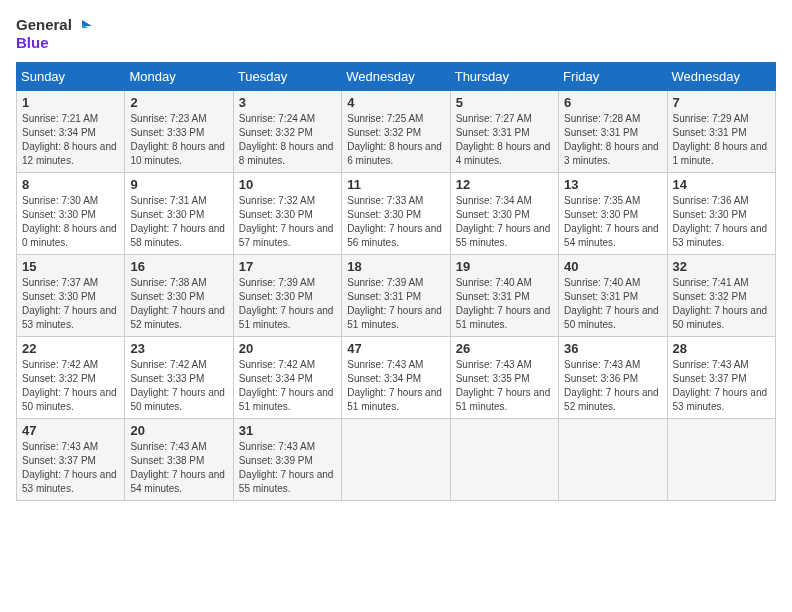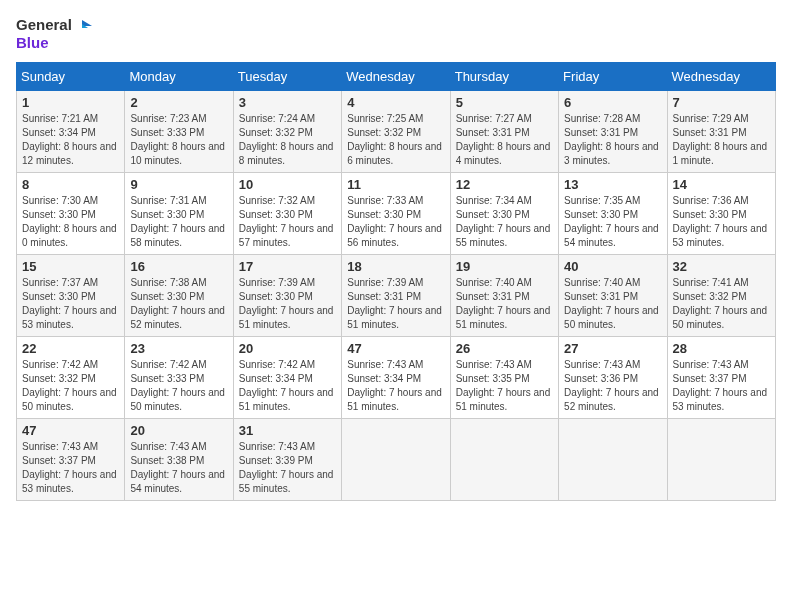--- a/index.html
+++ b/index.html
@@ -216,21 +216,21 @@
         </td>
         <td>
           <span class="day-number">47</span>
           <div class="cell-info">Sunrise: 7:43 AM<br>Sunset: 3:34 PM<br>Daylight: 7 hours and 51 minutes.</div>
         </td>
         <td>
           <span class="day-number">26</span>
           <div class="cell-info">Sunrise: 7:43 AM<br>Sunset: 3:35 PM<br>Daylight: 7 hours and 51 minutes.</div>
         </td>
         <td>
-          <span class="day-number">27</span>
+          <span class="day-number">36</span>
           <div class="cell-info">Sunrise: 7:43 AM<br>Sunset: 3:36 PM<br>Daylight: 7 hours and 52 minutes.</div>
         </td>
         <td>
           <span class="day-number">28</span>
           <div class="cell-info">Sunrise: 7:43 AM<br>Sunset: 3:37 PM<br>Daylight: 7 hours and 53 minutes.</div>
         </td>
       </tr>
       <tr>
         <td>
           <span class="day-number">47</span>

